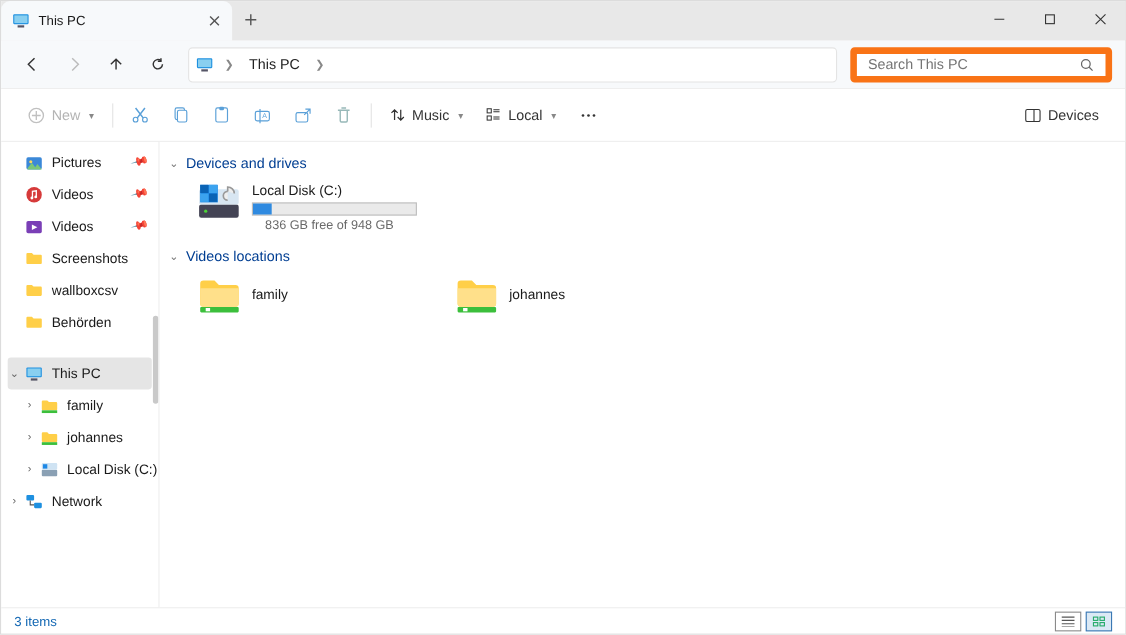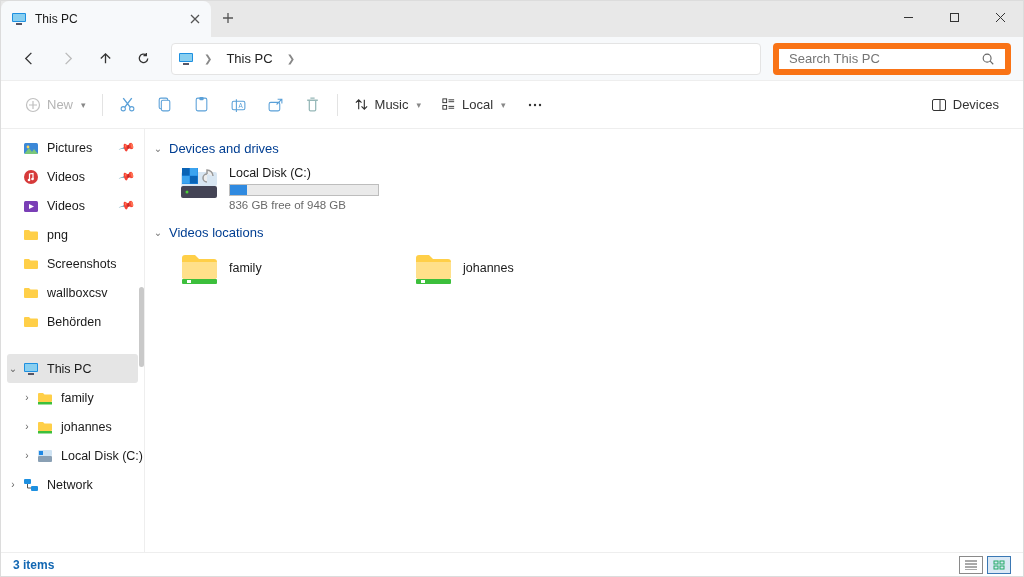--- a/index.html
+++ b/index.html
@@ -50,29 +50,29 @@
 
   .content { flex:1; padding:8px 6px; overflow:auto; }
   .grouphead { display:flex; align-items:center; gap:4px; color:#003e92; font-size:13px; padding:4px 0 6px 0;}
   .grouphead .gexp { color:#777; font-size:10px; width:14px; text-align:center;}
   .drive { display:flex; align-items:flex-start; gap:10px; padding:4px 0 10px 28px; width:380px;}
   .drive .driveic { width:40px; height:36px; flex:0 0 40px; }
   .drive .dinfo { flex:1; }
   .drive .dname { font-size:12.5px; }
   .drive .dbar { margin-top:4px; width:150px; height:12px; border:1px solid #bdbdbd; background:#eaeaea; position:relative;}
   .drive .dbar .fill { position:absolute; left:0; top:0; bottom:0; width:17px; background:#2f8ae0;}
-  .drive .dfree { font-size:11.5px; color:#6a6a6a; margin-top:3px;}
+  .drive .dfree { font-size:11.5px; color:#6a6a6a; margin-top:3px;margin-left:12px;}
 
   .locations { display:flex; gap:28px; padding-left:28px; padding-top:4px;}
   .loc { width:206px; display:flex; align-items:center; gap:10px;}
   .loc .locic { width:40px; height:36px; flex:0 0 40px; }
   .loc .locname { font-size:12.5px; }
 
   
-  .status { height:24px; border-top:1px solid #eee; display:flex; align-items:center; padding:0 12px; font-size:12px; color:#1267b3;font-weight:bold;}
+  .status { height:24px; border-top:1px solid #eee; display:flex; align-items:center; padding:0 12px; font-size:12px; color:#1267b3;}
   .status .sp { flex:1; }
   .viewbtn { width:24px; height:18px; border:1px solid #8a8a8a; margin-left:4px; display:flex; align-items:center; justify-content:center; color:#555;}
   .viewbtn.active{ background:#dbe9f5; border-color:#3b78b4;}
 
   
   svg { display:block; }
 </style>
 </head>
 <body>
 
@@ -272,28 +272,20 @@
     </div>
     <div class="sideitem">
       <span class="ic">
           <svg viewBox="0 0 16 16">
             <rect x="1" y="3" width="14" height="11" rx="1.5" fill="#7a3fb6"></rect>
             <path d="M6 6 L11 8.5 L6 11 Z" fill="#fff"></path>
           </svg>
         </span>
       <span>Videos</span>
       <span class="pin">📌</span>
-    </div>
-    <div class="sideitem">
-      <span class="ic">
-          <svg viewBox="0 0 16 16">
-            <path d="M1 4 Q1 3 2 3 H6 L7.5 4.5 H14 Q15 4.5 15 5.5 V12 Q15 13 14 13 H2 Q1 13 1 12 Z" fill="#ffcf48"></path>
-          </svg>
-        </span>
-      <span>png</span>
     </div>
     <div class="sideitem">
       <span class="ic">
           <svg viewBox="0 0 16 16">
             <path d="M1 4 Q1 3 2 3 H6 L7.5 4.5 H14 Q15 4.5 15 5.5 V12 Q15 13 14 13 H2 Q1 13 1 12 Z" fill="#ffcf48"></path>
           </svg>
         </span>
       <span>Screenshots</span>
     </div>
     <div class="sideitem">

